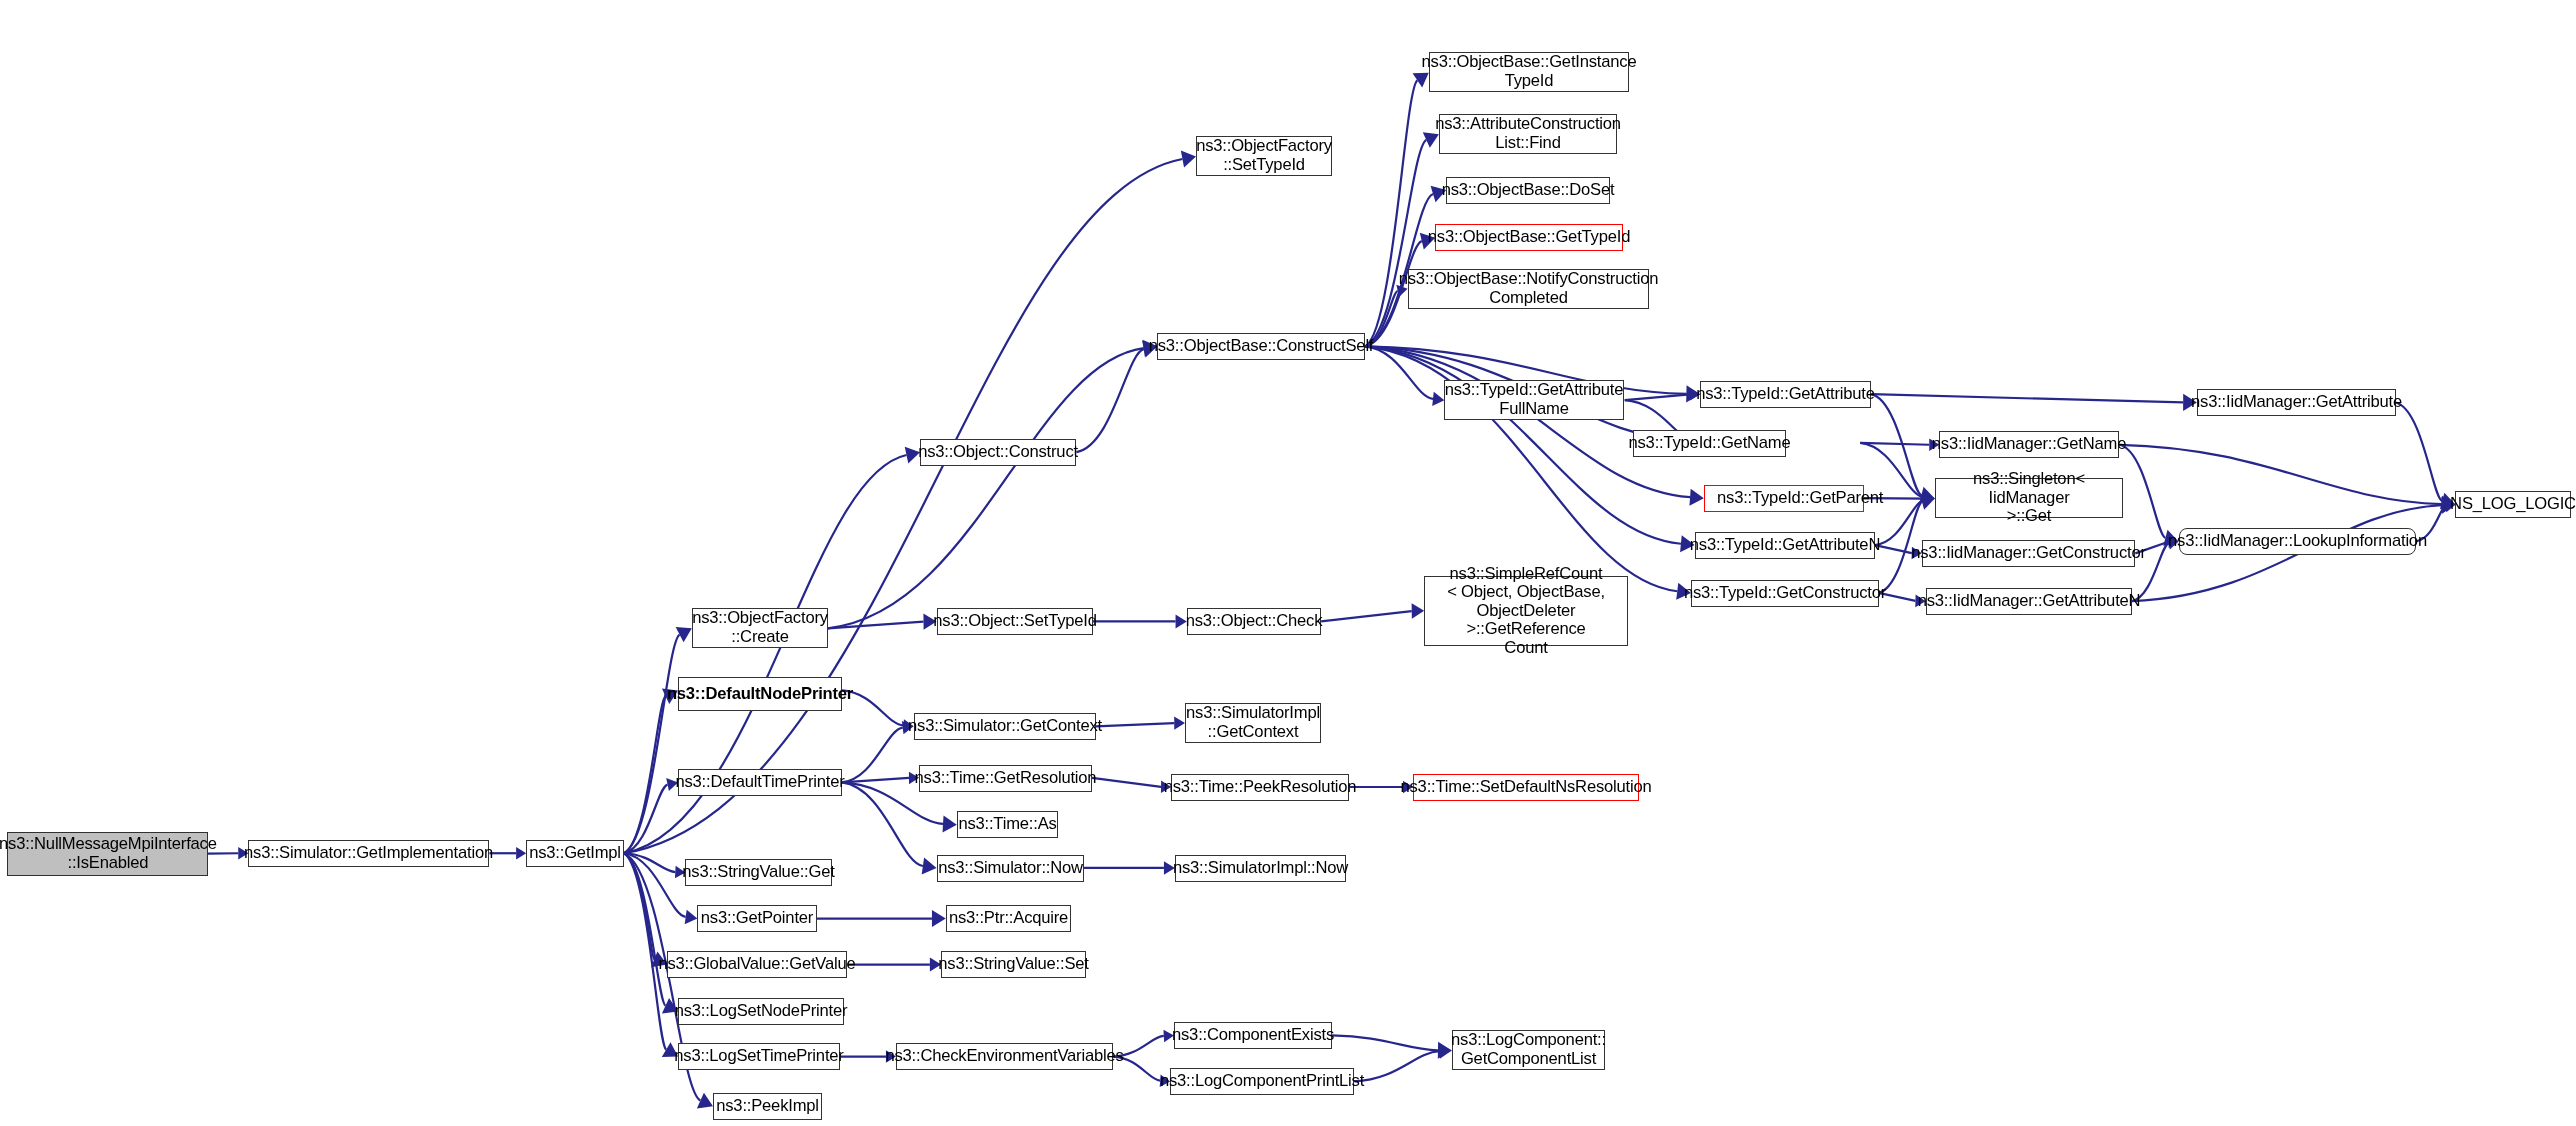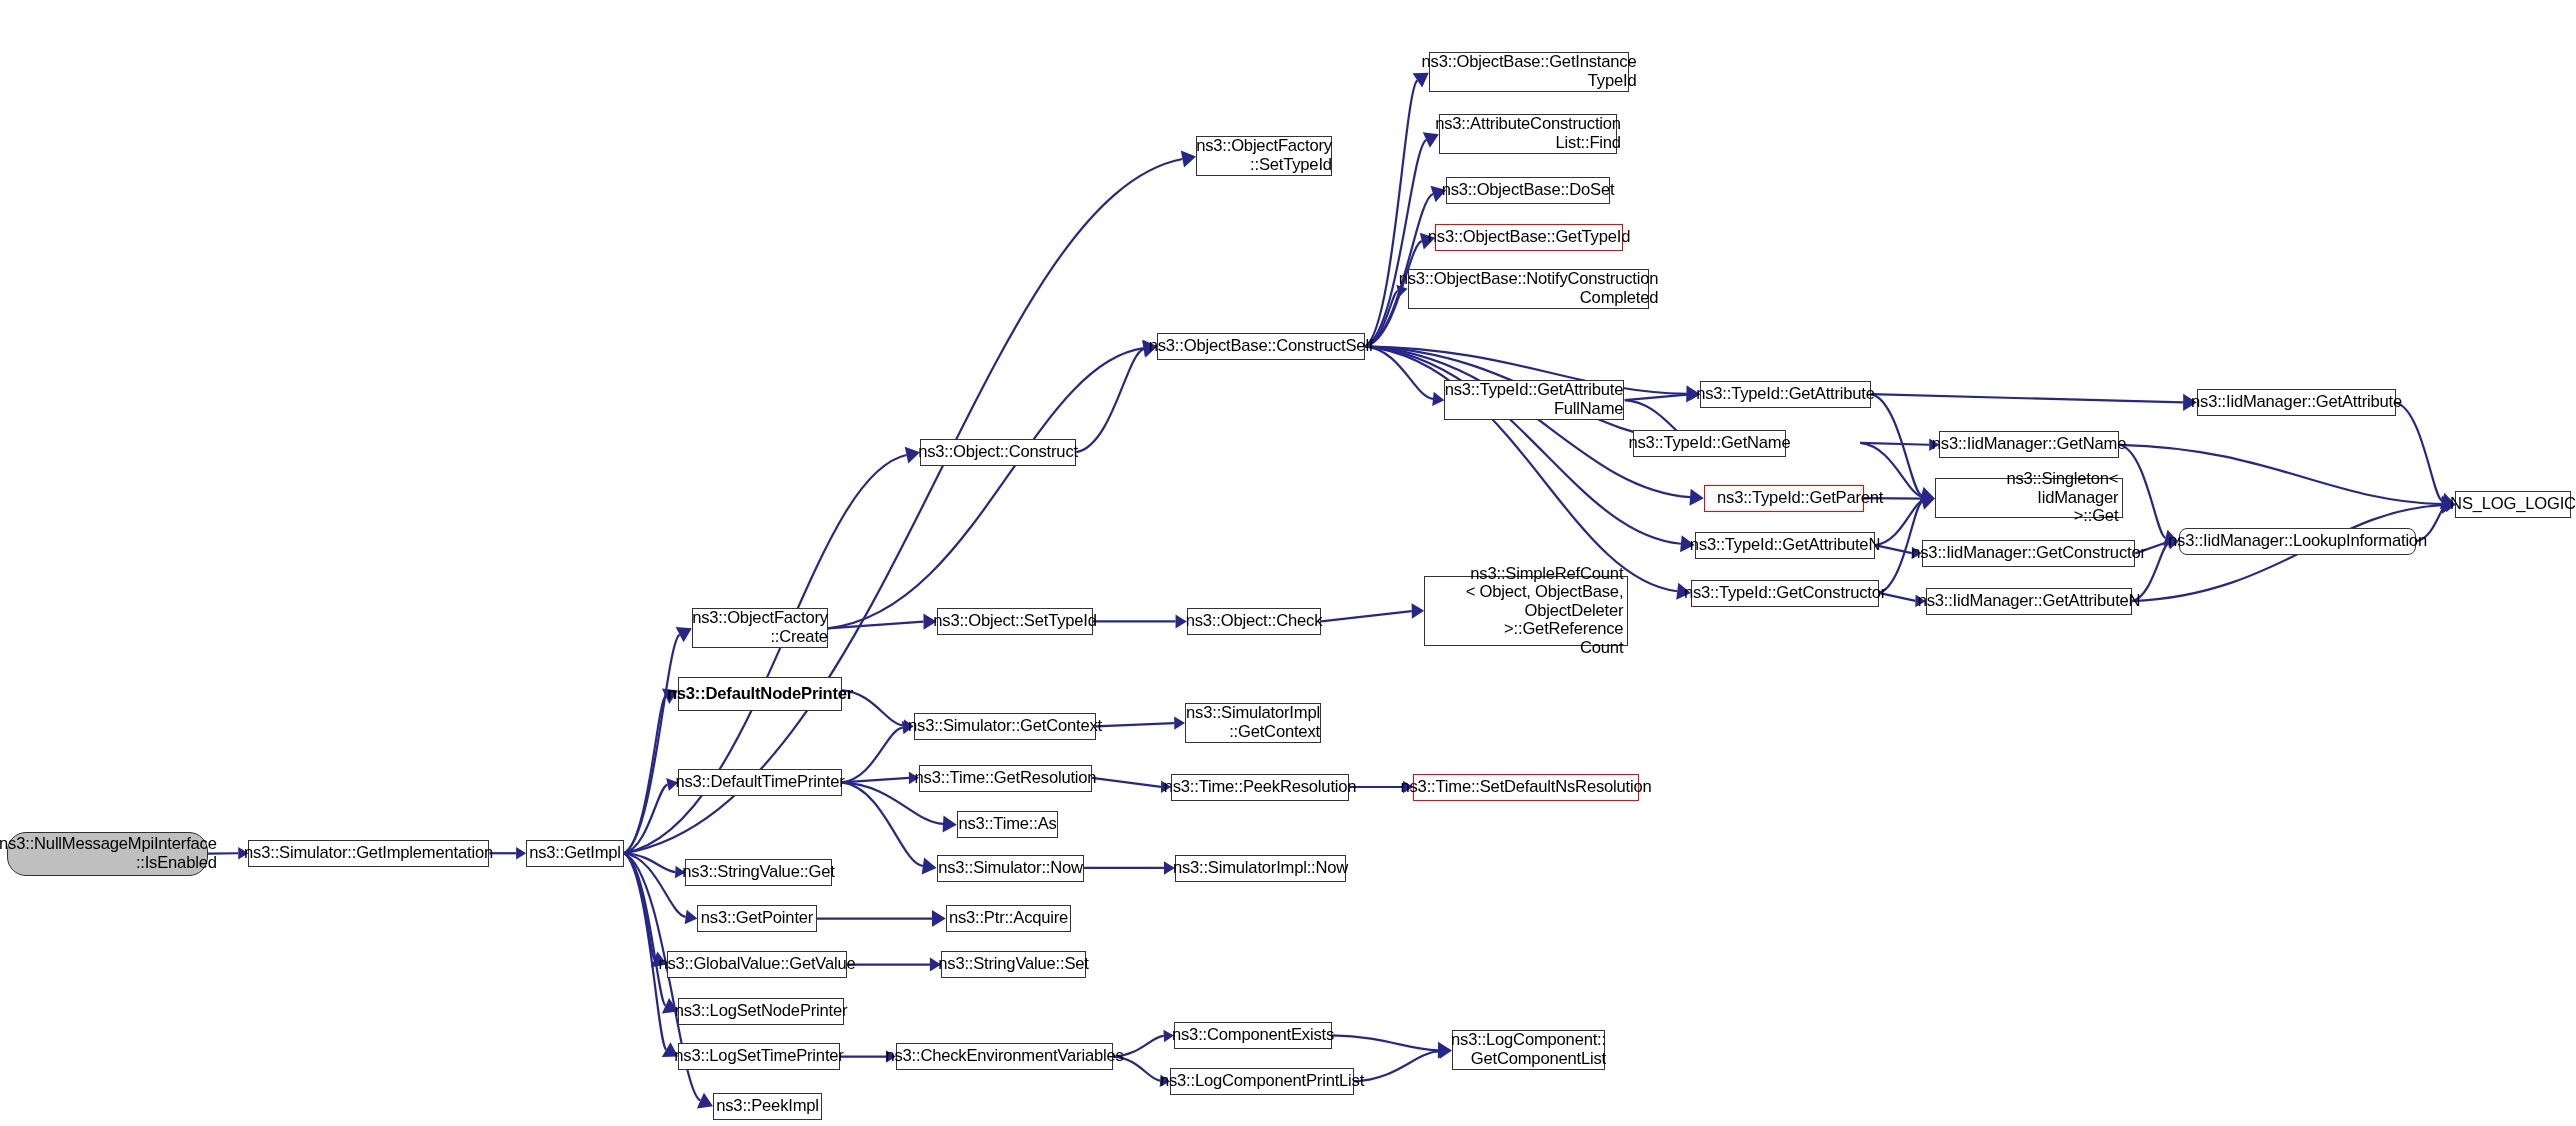--- a/index.html
+++ b/index.html
@@ -3,21 +3,21 @@
 <meta charset="utf-8">
 <title>Call Graph</title>
 <style>
   html,body{margin:0;padding:0;background:#ffffff;}
   body{font-family:"Liberation Sans",sans-serif;}
   #stage{position:relative;width:2576px;height:1126px;background:#fff;overflow:hidden;}
   svg#edges{position:absolute;left:0;top:0;width:2576px;height:1126px;}
   .edge{fill:none;stroke:#26268c;stroke-width:2.4;}
   .arrow{fill:#26268c;stroke:none;}
   .node{position:absolute;box-sizing:border-box;display:flex;align-items:center;justify-content:center;
-        text-align:right;background:#ffffff;border:1.5px solid #404040;color:#000;
+        text-align:center;background:#ffffff;border:1.5px solid #404040;color:#000;
         font-size:16.6px;line-height:1.12;letter-spacing:-0.2px;padding:0.9px 3.7px;white-space:pre-line;}
   .node.root{background:#bfbfbf;border:1.5px solid #303030;}
   .node.red{border:1.7px solid #ff0000;}
   .node.plain{border:1.5px solid #333;}
 </style>
 </head>
 <body>
 
 <div id="stage">
   <svg id="edges" viewBox="0 0 2800 1224" preserveAspectRatio="none">
@@ -142,21 +142,21 @@
       <path d="M 1210 1148.5 C 1239.7 1147.12, 1250.92 1126.88, 1265.0166142599355 1126.104348976128" class="edge"></path>
       <polygon points="1276,1125.5 1265.3913106251348,1132.914048134968 1264.6419178947363,1119.294649817288" class="arrow"></polygon>
       <path d="M 1210 1148.5 C 1237.9 1150.12, 1248.44 1173.88, 1261.0259122698812 1174.745415020255" class="edge"></path>
       <polygon points="1272,1175.5 1260.5580695824394,1181.5493494129287 1261.493754957323,1167.9414806275813" class="arrow"></polygon>
       <path d="M 1448 1125.5 C 1506.5 1126.49, 1528.6 1141.01, 1563.0030112510362 1141.6994530594843" class="edge"></path>
       <polygon points="1578,1142 1562.8166721479165,1150.997586083842 1563.189350354156,1132.4013200351267" class="arrow"></polygon>
       <path d="M 1472 1175.5 C 1519.7 1173.49, 1537.72 1144.01, 1564.6764580852373 1142.6648540031945" class="edge"></path>
       <polygon points="1578,1142 1565.088667567218,1150.9254499903473 1564.2642486032566,1134.4042580160417" class="arrow"></polygon>
     </svg>
   <div id="nodes">
-      <div class="node root" style="left: 7.4px; top: 832px; width: 201px; height: 44px; border-radius: 19px;">ns3::NullMessageMpiInterface
+      <div class="node root" style="left: 7.4px; top: 832px; width: 201px; height: 44px;">ns3::NullMessageMpiInterface
 ::IsEnabled</div>
       <div class="node plain" style="left: 248px; top: 840px; width: 241px; height: 27px;">ns3::Simulator::GetImplementation</div>
       <div class="node plain" style="left: 526px; top: 840px; width: 98px; height: 27px;">ns3::GetImpl</div>
       <div class="node plain" style="left: 1196px; top: 136px; width: 136px; height: 40px;">ns3::ObjectFactory
 ::SetTypeId</div>
       <div class="node plain" style="left: 1429px; top: 52px; width: 200px; height: 40px;">ns3::ObjectBase::GetInstance
 TypeId</div>
       <div class="node plain" style="left: 1439px; top: 114px; width: 178px; height: 40px;">ns3::AttributeConstruction
 List::Find</div>
       <div class="node plain" style="left: 1446px; top: 177px; width: 164px; height: 27px;">ns3::ObjectBase::DoSet</div>

